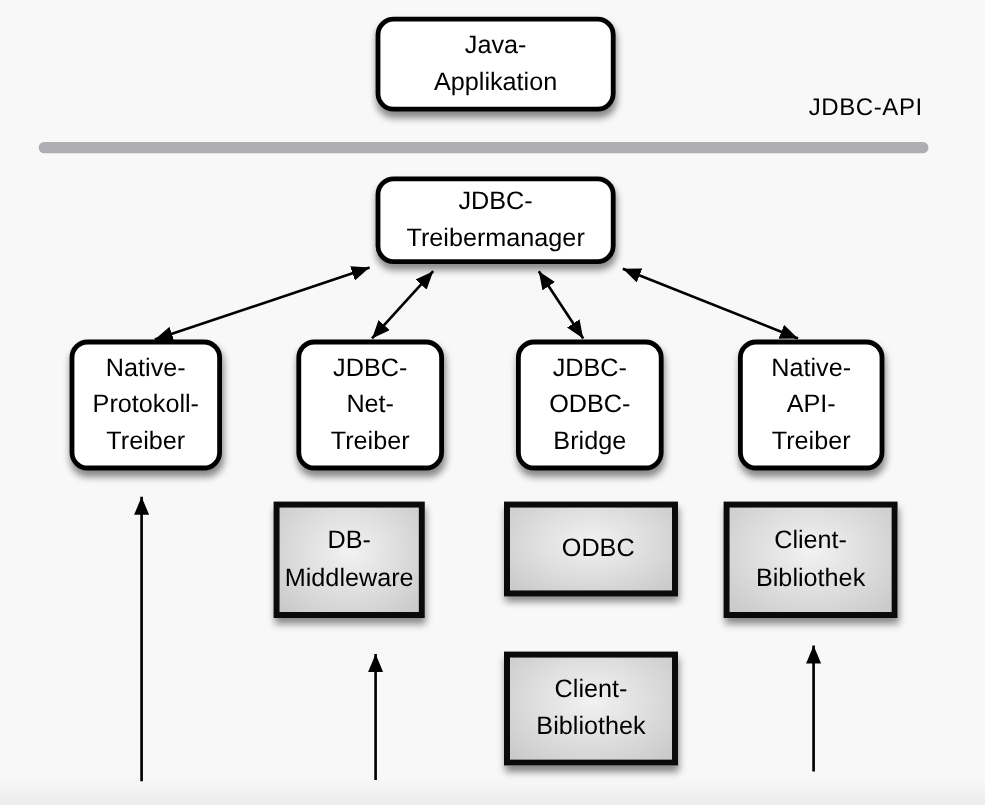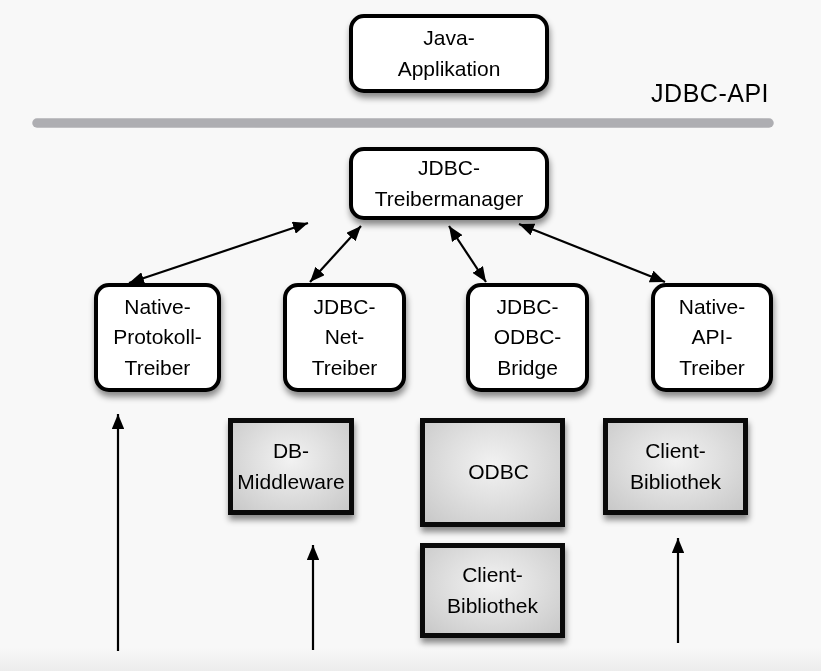--- a/index.html
+++ b/index.html
@@ -35,34 +35,33 @@
     color: #000;
   }
   .node span {
     white-space: pre-line;
   }
   .round {
     background: #ffffff;
     border: 4px solid #000000;
     border-radius: 15px;
     box-shadow: 1px 5px 6px rgba(0, 0, 0, 0.45);
-    margin-left: 36px;
   }
   .gray {
     background: radial-gradient(ellipse at 50% 42%, #f2f2f2 0%, #e0e0e0 45%, #c8c8c8 100%);
     border: 5px solid #0a0a0a;
     box-shadow: 1px 5px 6px rgba(0, 0, 0, 0.45);
   }
   .api-label {
     position: absolute;
     top: 79px;
     left: 520px;
     width: 249px;
     text-align: right;
-    font-size: 25px;
+    font-size: 20px;
     letter-spacing: 0.5px;
   }
 </style>
 </head>
 <body>
 
 <div class="canvas">
 
   <svg class="layer" width="821" height="671" viewBox="0 0 821 671">
     <defs>
@@ -119,21 +118,21 @@
     <span>Native-
 API-
 Treiber</span>
   </div>
 
   <div class="node gray" style="left:228px; top:418px; width:126px; height:97px;">
     <span>DB-
 Middleware</span>
   </div>
 
-  <div class="node gray" style="left:420px; top:418px; width:145px; height:109px;padding-left:12px;">
+  <div class="node gray" style="left:420px; top:418px; width:145px; height:79px;padding-left:12px;">
     <span>ODBC</span>
   </div>
 
   <div class="node gray" style="left:603px; top:418px; width:145px; height:97px;">
     <span>Client-
 Bibliothek</span>
   </div>
 
   <div class="node gray" style="left:420px; top:543px; width:145px; height:95px;">
     <span>Client-

